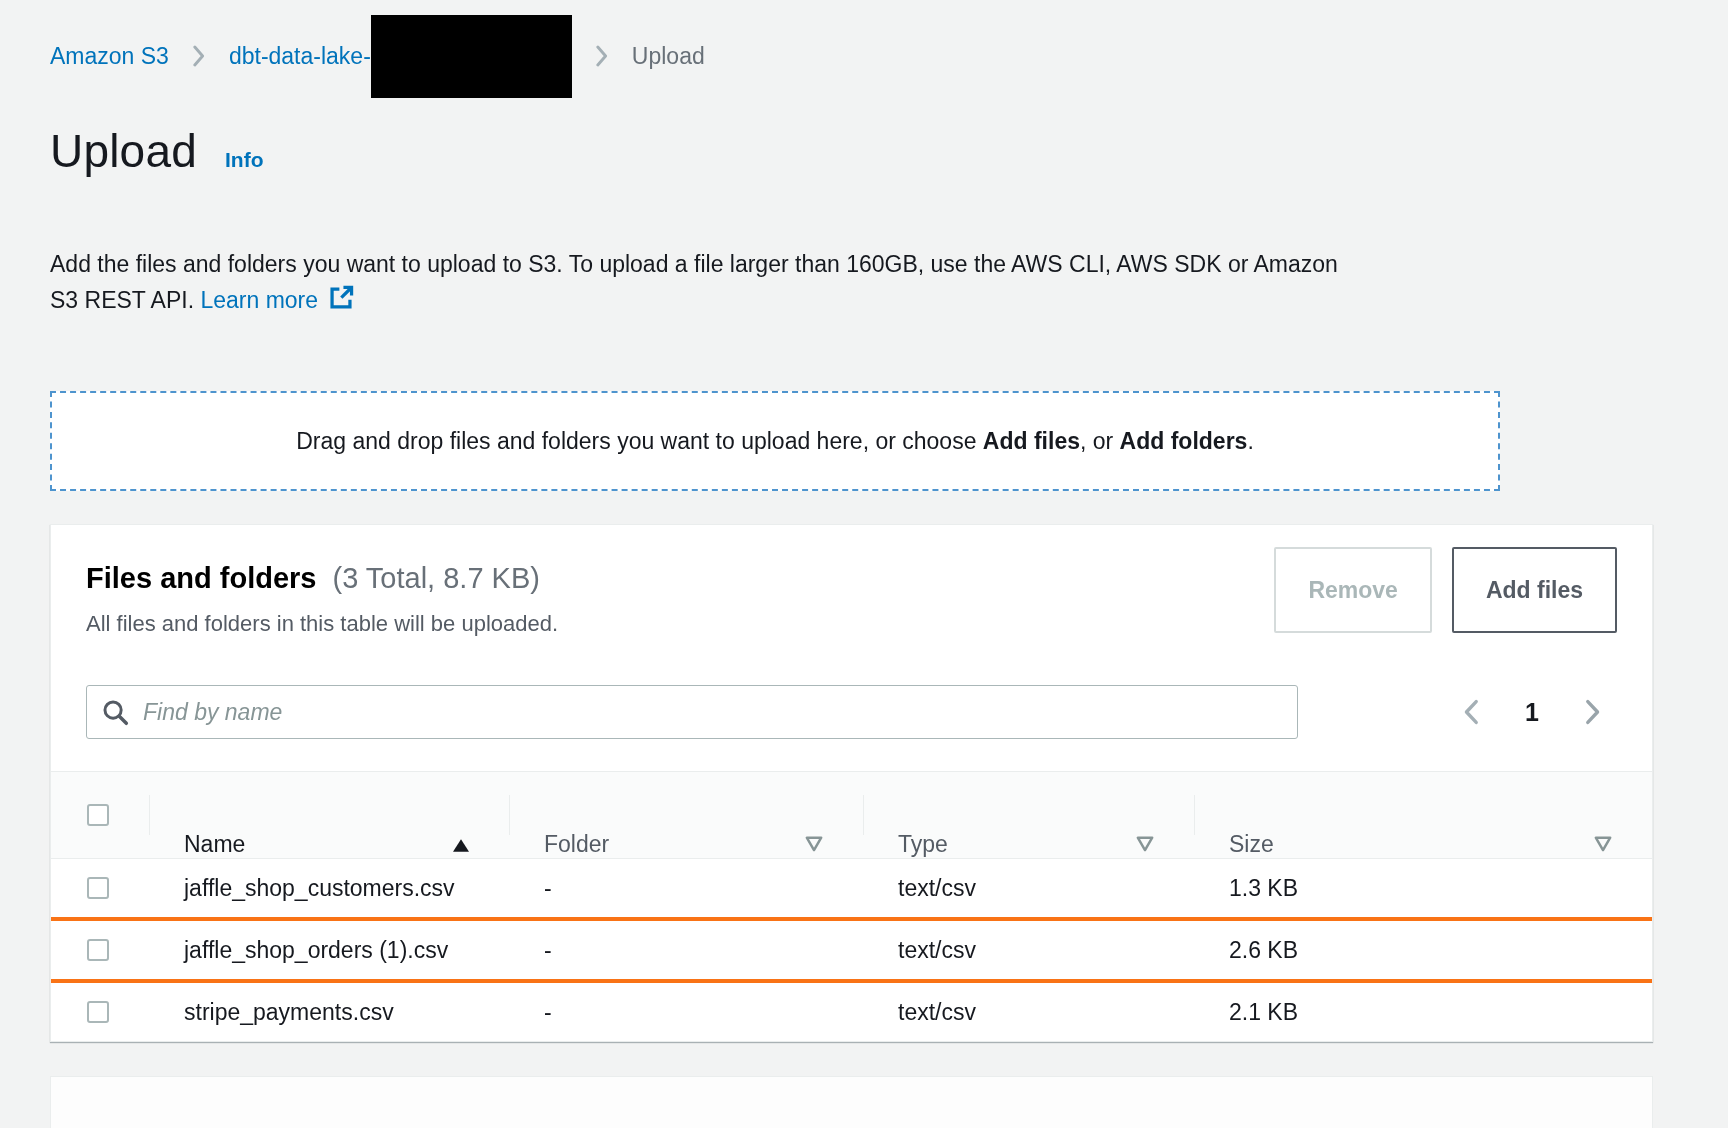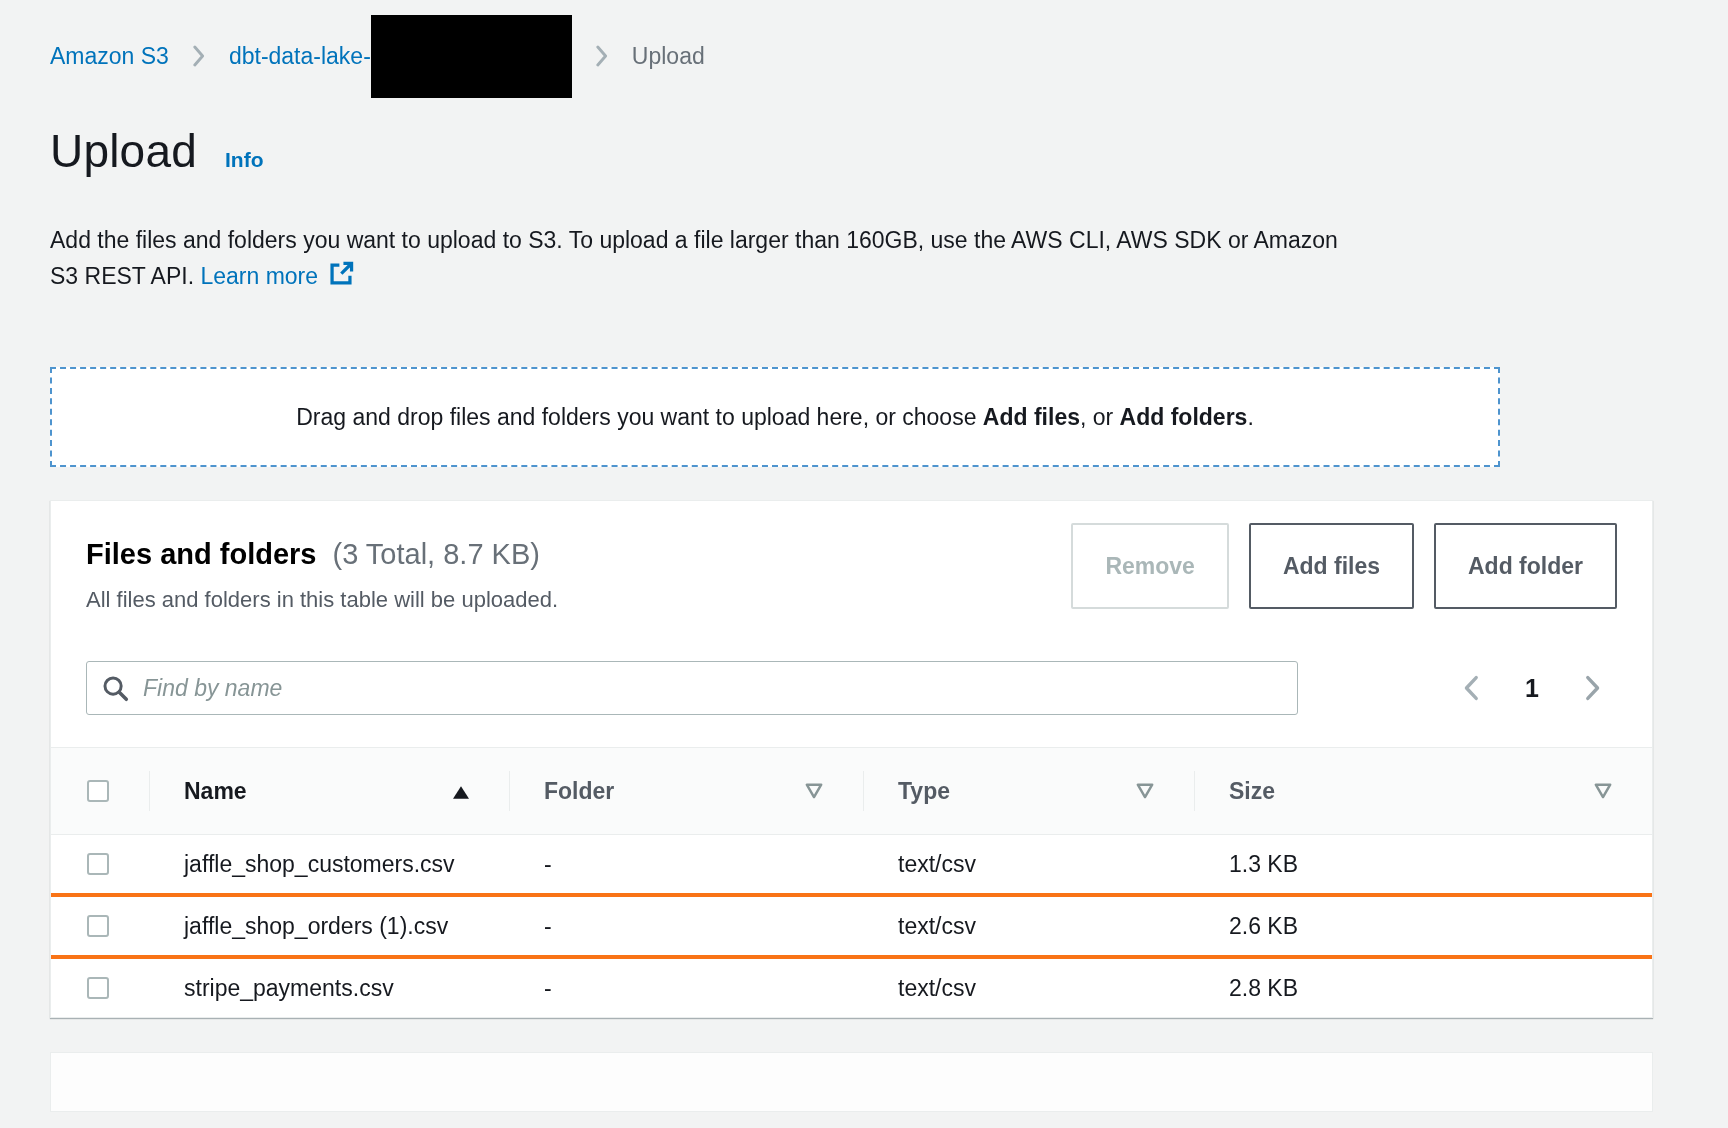--- a/index.html
+++ b/index.html
@@ -18,21 +18,21 @@
   .crumb-current { color:#687078; font-size:23px; }
   .crumb-sep { display:flex; align-items:center; }
   .redaction { width:201px; height:83px; background:#000; margin-left:-10px; }
 
   
   .title-row { margin-top:26px; display:flex; align-items:baseline; }
   h1 { font-size:46px; font-weight:400; color:#16191f; letter-spacing:.2px; }
   .info-link { margin-left:28px; font-size:21px; font-weight:700; color:#0073bb; text-decoration:none; cursor:pointer; }
 
   
-  .description { margin-top:44px; font-size:23px; line-height:36px; color:#16191f; max-width:1460px; }
+  .description { margin-top:68px; font-size:23px; line-height:36px; color:#16191f; max-width:1460px; }
   .learn-more { color:#0073bb; text-decoration:none; cursor:pointer; }
   .ext-icon { display:inline-block; vertical-align:-3px; margin-left:10px; }
 
   
   .dropzone {
     margin-top:70px; width:1450px; height:100px; background:#fff;
     border:2px dashed #4e94ce; display:flex; align-items:center; justify-content:center;
     font-size:23px; color:#16191f;
   }
   .dropzone b { font-weight:700; }
@@ -66,22 +66,22 @@
   .search-icon { position:absolute; left:16px; top:14px; }
   .pagination { margin-left:auto; display:flex; align-items:center; column-gap:42px; padding-right:12px; }
   .page-btn { background:none; border:none; cursor:pointer; display:flex; align-items:center; padding:4px; }
   .page-num { font-size:25px; font-weight:700; color:#16191f; }
 
   
   .table { margin-top:32px; width:100%; }
   .tr { display:grid; grid-template-columns:98px 360px 354px 331px 1fr; }
   .thead { border-top:1px solid #eaeded; border-bottom:1px solid #eaeded; background:#fafbfb; }
   .th {
-    height:86px; display:flex; align-items:center; justify-content:space-between;
-    padding:0 40px 0 35px; font-size:23px; font-weight:700; color:#545b64; position:relative; cursor:pointer;
+    height:86px; display:flex; align-items:flex-end; justify-content:space-between;
+    padding:0 40px 0 35px; font-size:23px; font-weight:400; color:#545b64; position:relative; cursor:pointer;
   }
   .th .col-label { white-space:nowrap; }
   .th.active { color:#16191f; }
   .th::before { content:""; position:absolute; left:0; top:23px; height:40px; width:1px; background:#eaeded; }
   .th-check { height:86px; display:flex; align-items:center; padding-left:36px; }
   .tbody .tr { border-bottom:4px solid #f97316; align-items:center; }
   .tbody .tr:last-child { border-bottom:none; }
   .td { padding:6px 40px 6px 35px; font-size:23px; line-height:40px; color:#16191f; min-height:58px; display:flex; align-items:center; }
   .td-check { padding:6px 0 6px 36px; display:flex; align-items:center; min-height:58px; }
   .name-text { max-width:287px; overflow-wrap:anywhere; word-break:break-word; }
@@ -137,21 +137,20 @@
         <div>
           <div class="h2-line">
             <span class="panel-title">Files and folders</span>
             <span class="panel-count">(3 Total, 8.7 KB)</span>
           </div>
           <div class="subtitle">All files and folders in this table will be uploaded.</div>
         </div>
         <div class="btn-group">
           <button class="btn disabled">Remove</button>
           <button class="btn">Add files</button>
-          <button class="btn">Add folder</button>
         </div>
       </div>
 
       <div class="search-row">
         <div class="search-wrap">
           <span class="search-icon">
             <svg width="27" height="27" viewBox="0 0 20 20">
                 <circle cx="8.2" cy="8.2" r="6" fill="none" stroke="#545b64" stroke-width="2.2"></circle>
                 <line x1="12.8" y1="12.8" x2="18" y2="18" stroke="#545b64" stroke-width="2.6" stroke-linecap="round"></line>
               </svg>
@@ -238,21 +237,21 @@
         </div>
         <div class="tr">
           <div class="td-check">
               <span class="checkbox"></span>
             </div>
           <div class="td">
               <span class="name-text">stripe_payments.csv</span>
             </div>
           <div class="td">-</div>
           <div class="td">text/csv</div>
-          <div class="td">2.8 KB</div>
+          <div class="td">2.1 KB</div>
         </div>
       </div>
     </div>
   </section>
 
   <div class="next-card"></div>
 
 </div>
 
 </body></html>

